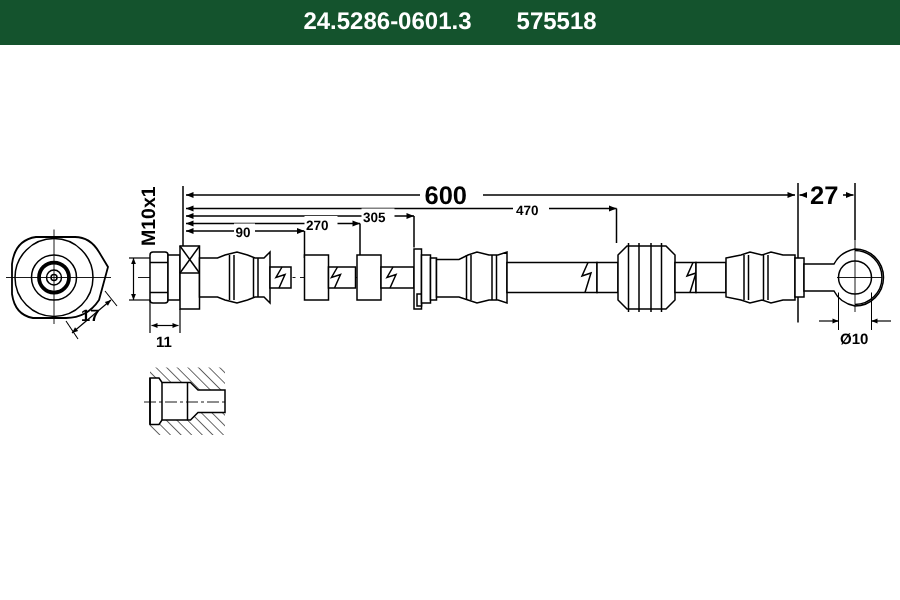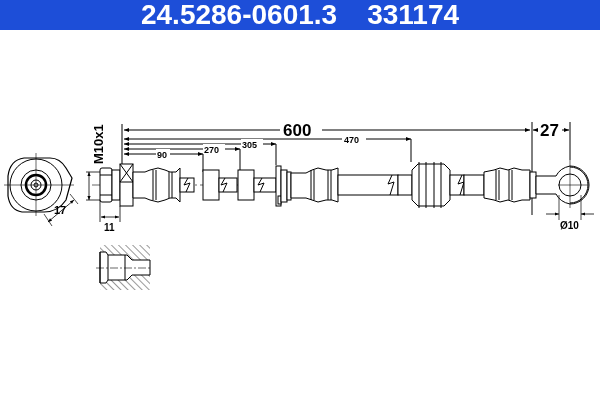--- a/index.html
+++ b/index.html
@@ -1,35 +1,35 @@
 <!DOCTYPE html>
 <html><head>
 <meta charset="utf-8">
 <style>
   html, body { margin: 0; padding: 0; background: #ffffff; }
   body { width: 600px; height: 400px; overflow: hidden; position: relative; font-family: "Liberation Sans", sans-serif; }
   .header {
     position: absolute; left: 0; top: 0; width: 600px; height: 30px;
-    background: #1d4ed8; color: #ffffff;
+    background: #14532d; color: #ffffff;
     display: flex; align-items: center; justify-content: center;
-    font-family: "Liberation Sans", sans-serif; font-weight: bold; font-size: 28px;
+    font-family: "Liberation Sans", sans-serif; font-weight: bold; font-size: 16px;
     letter-spacing: 0px;
   }
   .header span { display: inline-block; }
   .header .gap { width: 30px; }
   svg.drawing { position: absolute; left: 0; top: 30px; }
   svg text { font-family: "Liberation Sans", sans-serif; font-weight: bold; fill: #000; }
 </style>
 </head>
 <body>
 
 <div class="header">
   <span>24.5286-0601.3</span>
   <span class="gap"></span>
-  <span>331174</span>
+  <span>575518</span>
 </div>
 
 <svg class="drawing" width="600" height="370" viewBox="0 30 600 370" xmlns="http://www.w3.org/2000/svg">
   <defs>
     <marker id="arr" viewBox="0 0 10 10" refX="10" refY="5" markerWidth="7" markerHeight="5" orient="auto-start-reverse">
       <path d="M0,1 L10,5 L0,9 z" fill="#000"></path>
     </marker>
     <pattern id="hatch" width="5" height="5" patternUnits="userSpaceOnUse" patternTransform="rotate(-45)">
       <line x1="0" y1="0" x2="0" y2="5" stroke="#000" stroke-width="0.8"></line>
     </pattern>

